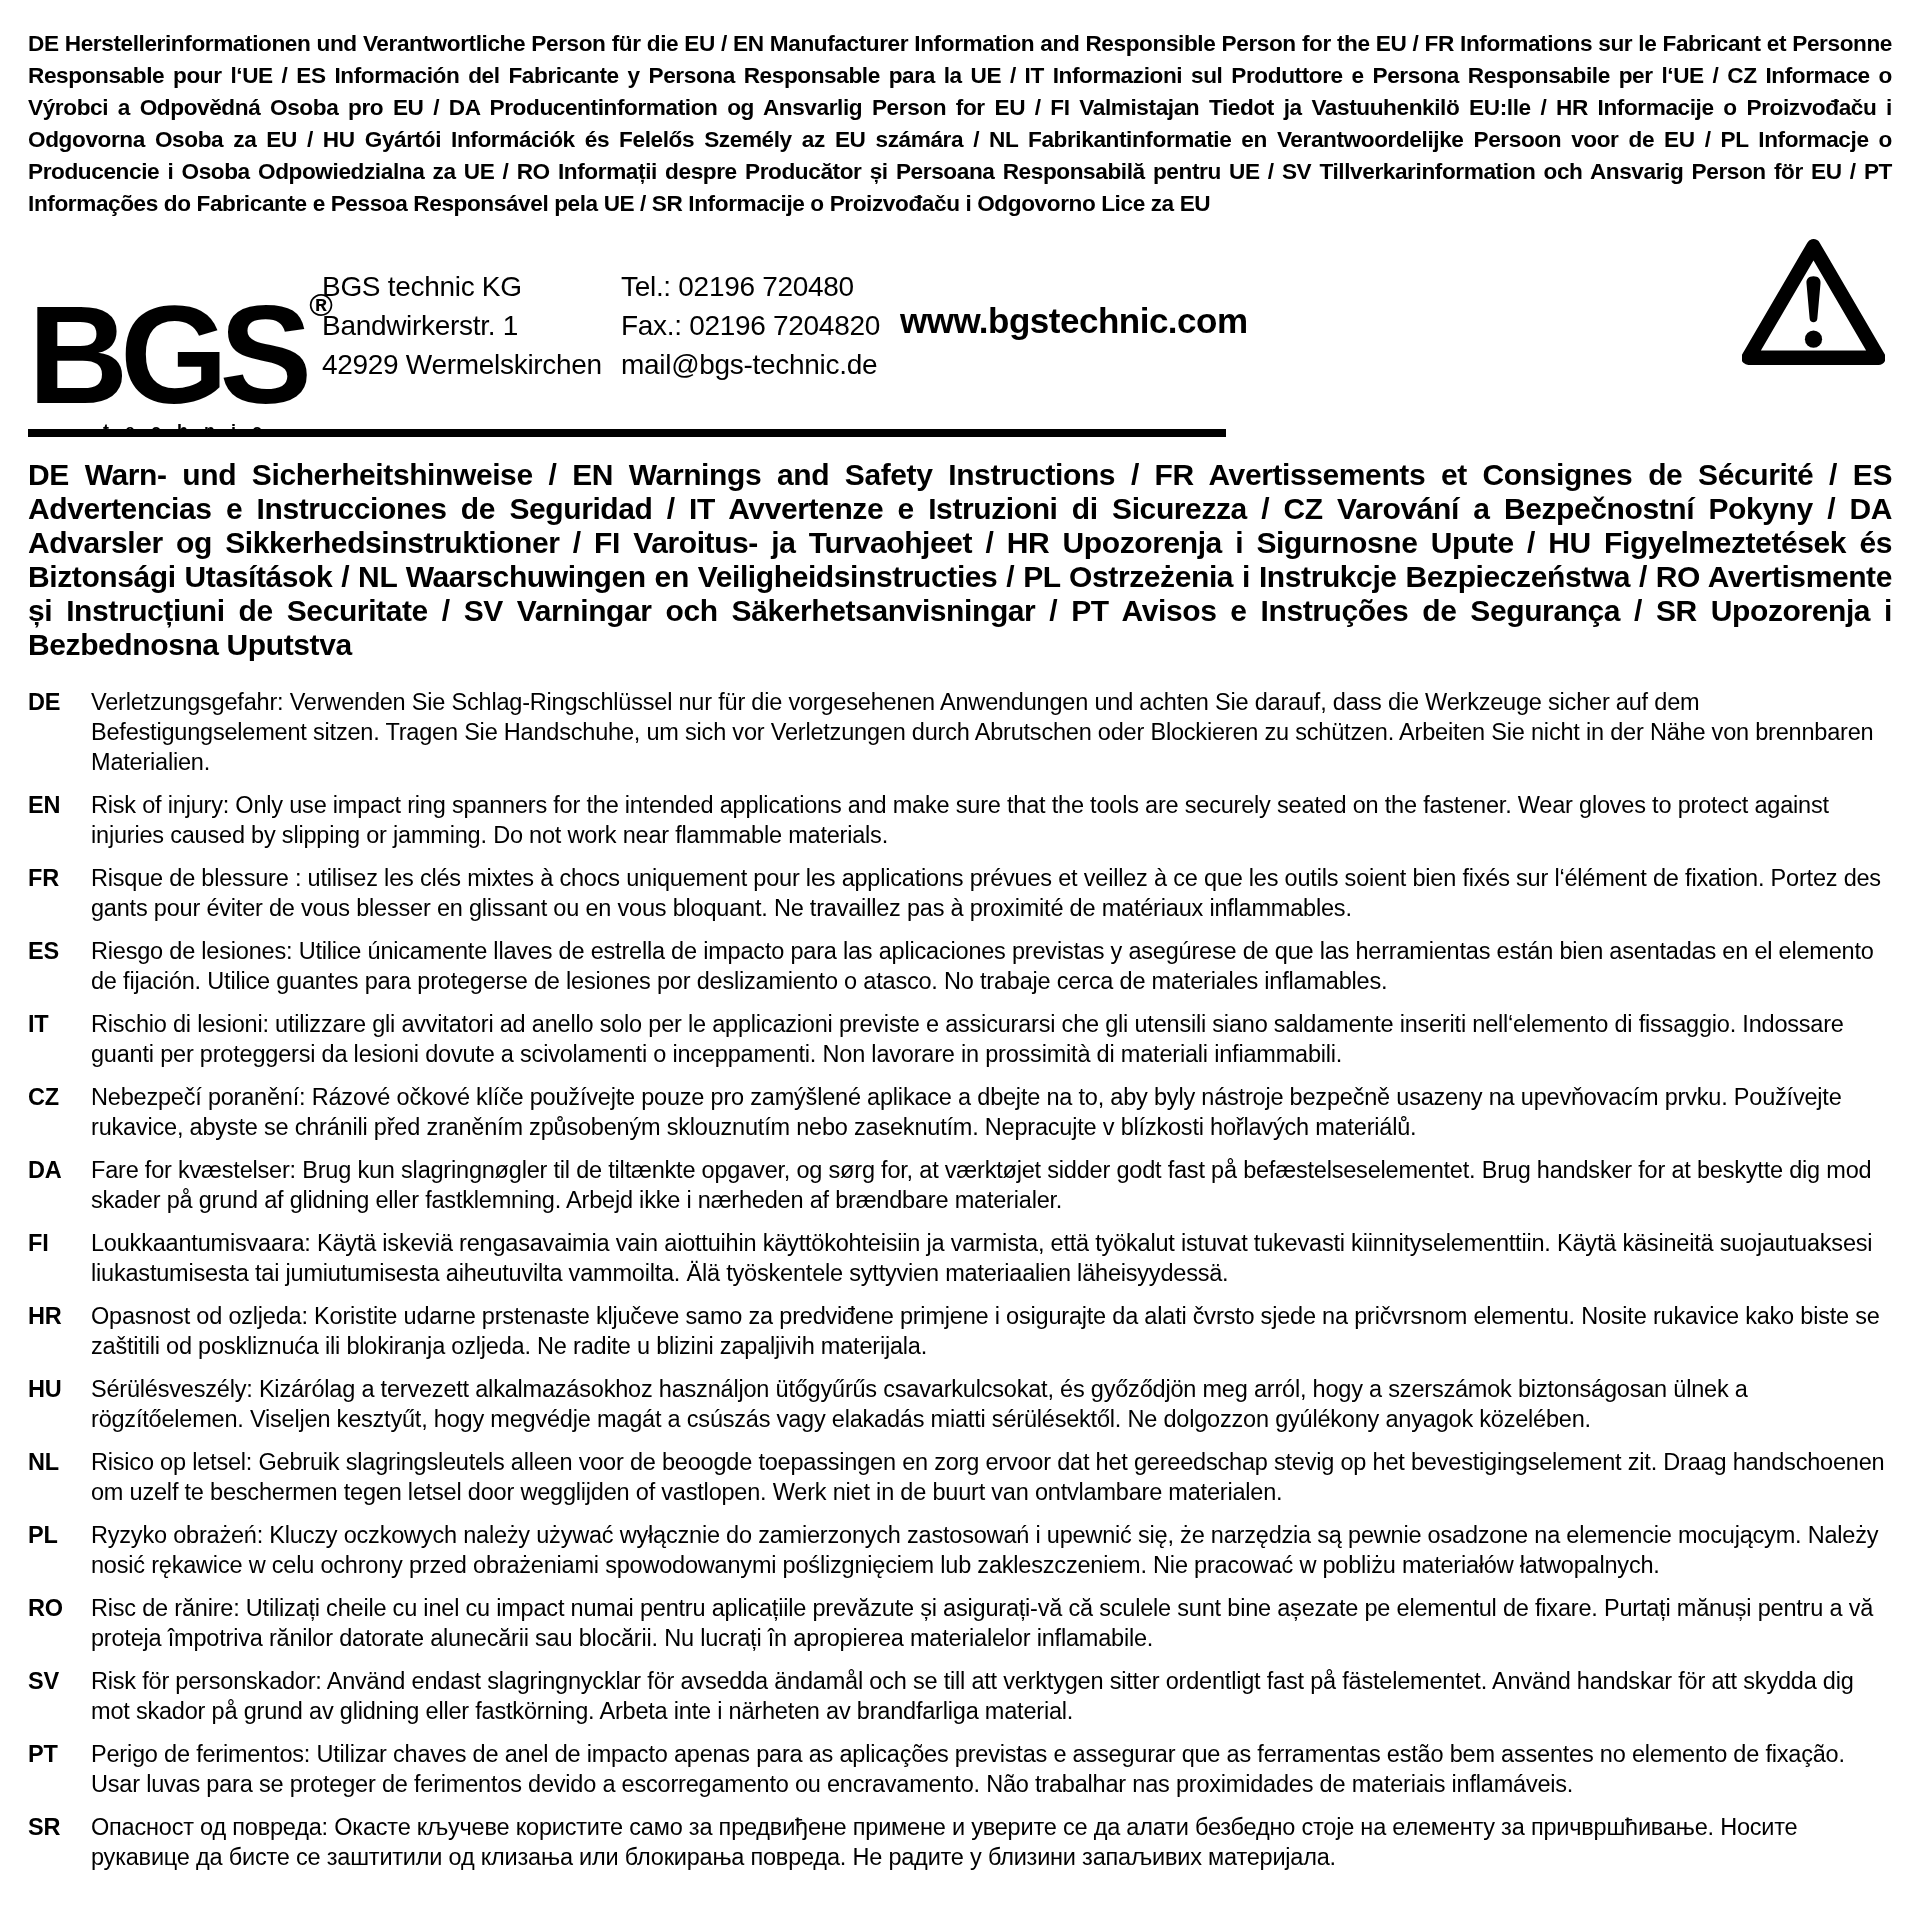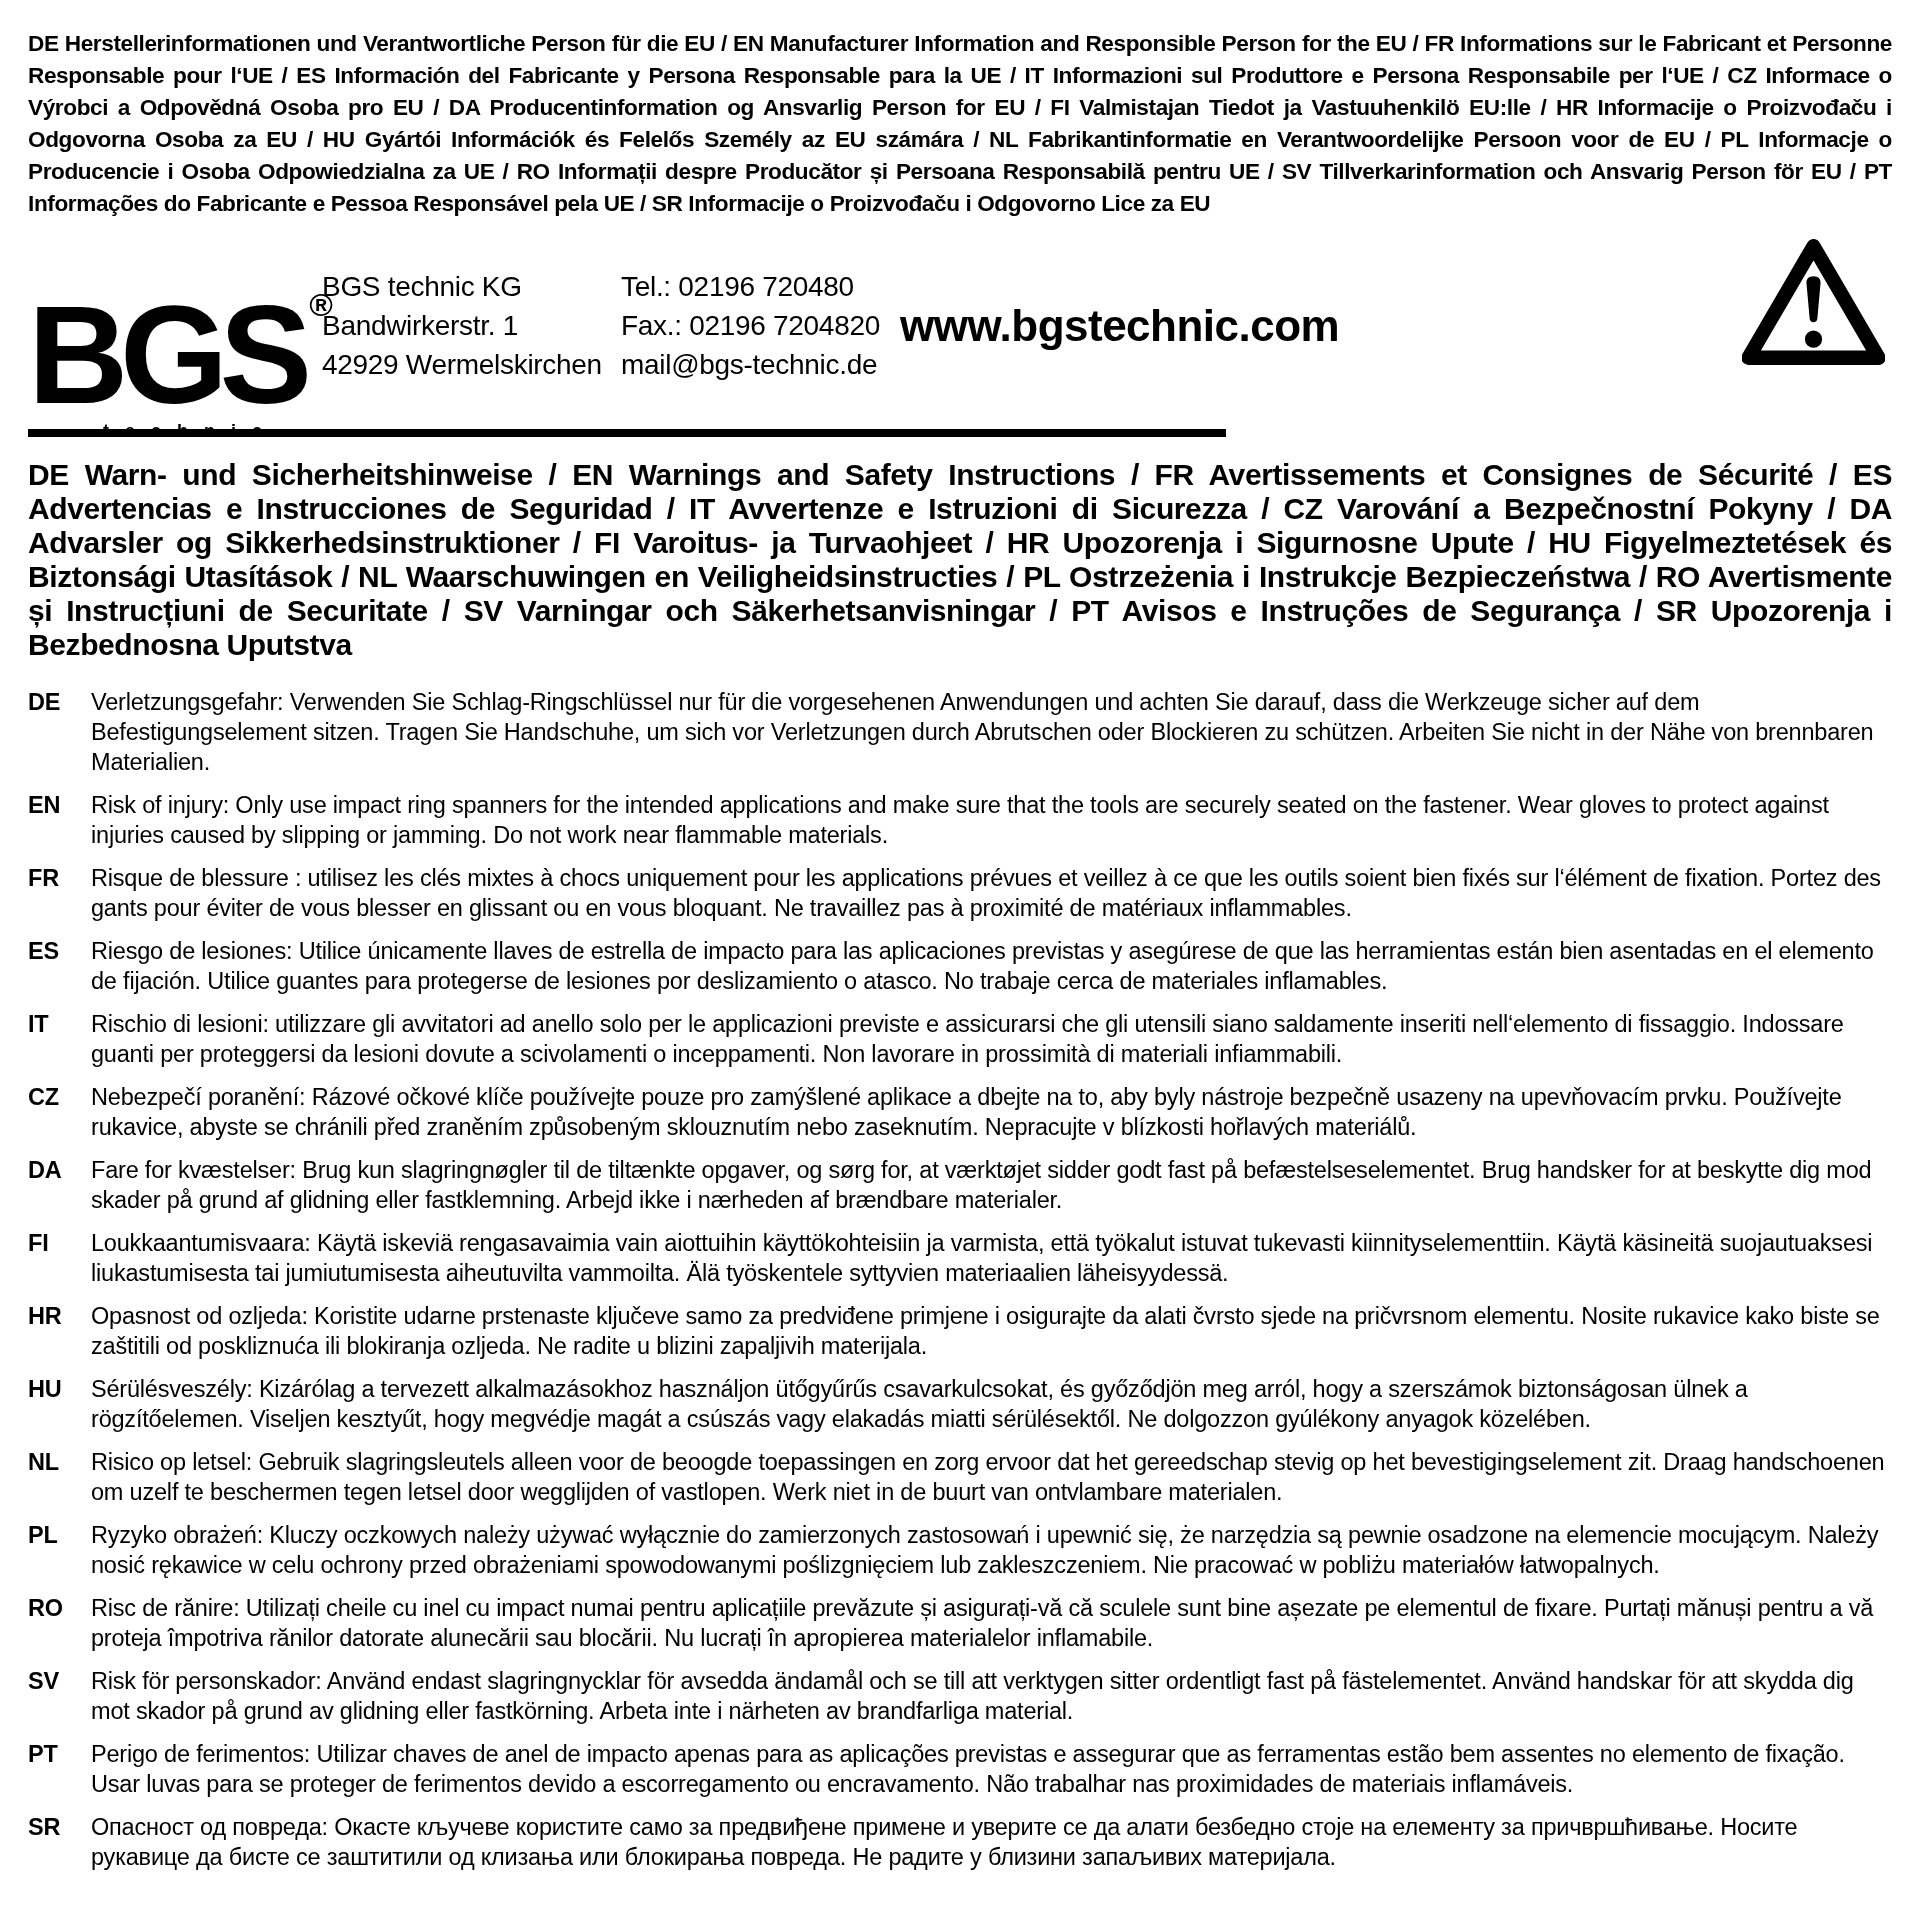--- a/index.html
+++ b/index.html
@@ -46,21 +46,21 @@
     font-size: 18px;
     letter-spacing: 16px;
     margin-left: 75px;
     margin-top: 0;
     white-space: nowrap;
   }
   .addr-block { width: 299px; flex: 0 0 auto; margin-top: 28px; }
   .contact-block { width: 279px; flex: 0 0 auto; margin-top: 28px; }
   .addr-line, .contact-line { font-size: 28px; line-height: 39px; letter-spacing: -0.3px; }
   .website {
-    font-size: 44px;
+    font-size: 35px;
     font-weight: bold;
     letter-spacing: -0.5px;
     margin-top: 62px;
     flex: 0 0 auto;
   }
   .triangle-wrap { margin-left: auto; flex: 0 0 auto; padding-right: 7.5px; }
 
   .rule {
     height: 8.5px;
     background: #000000;

